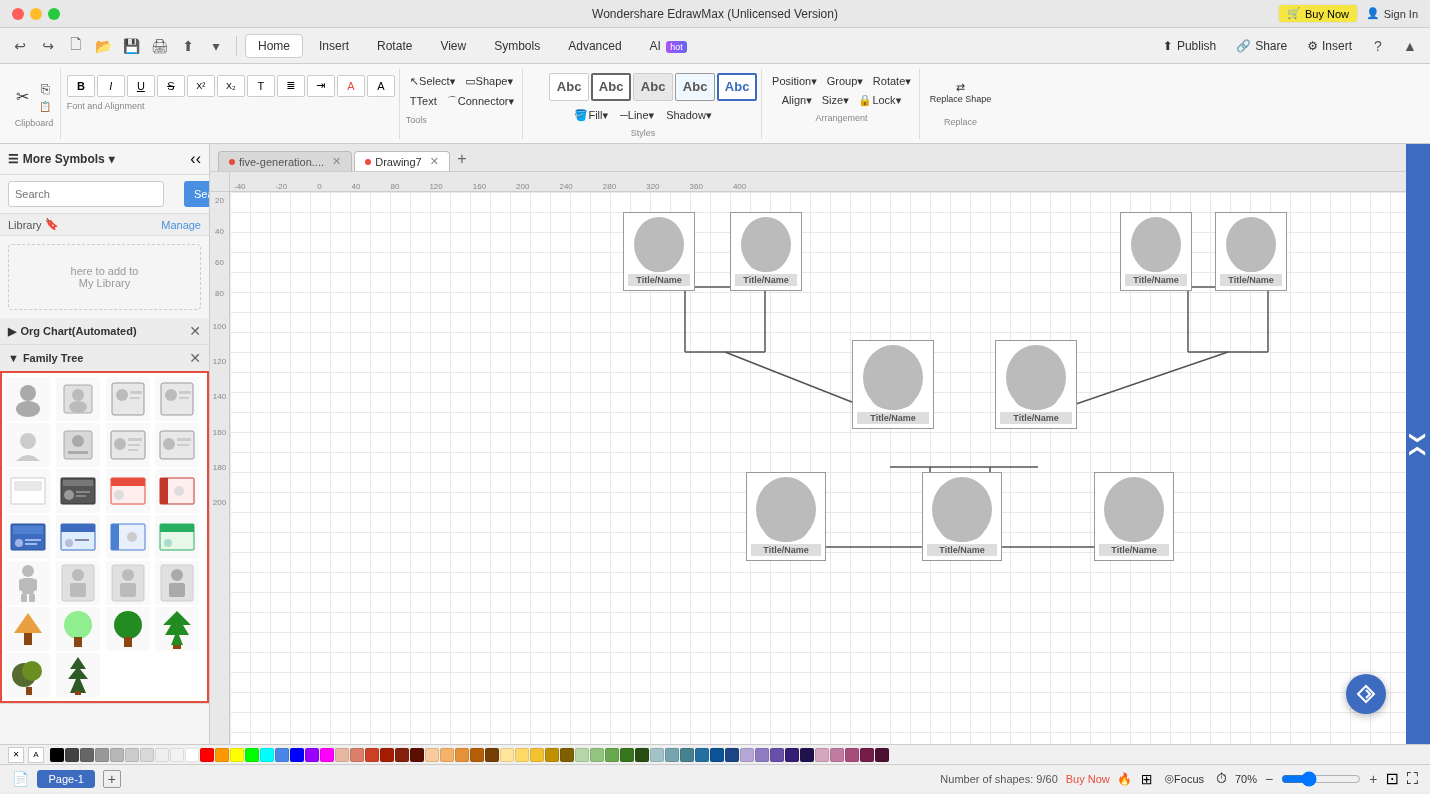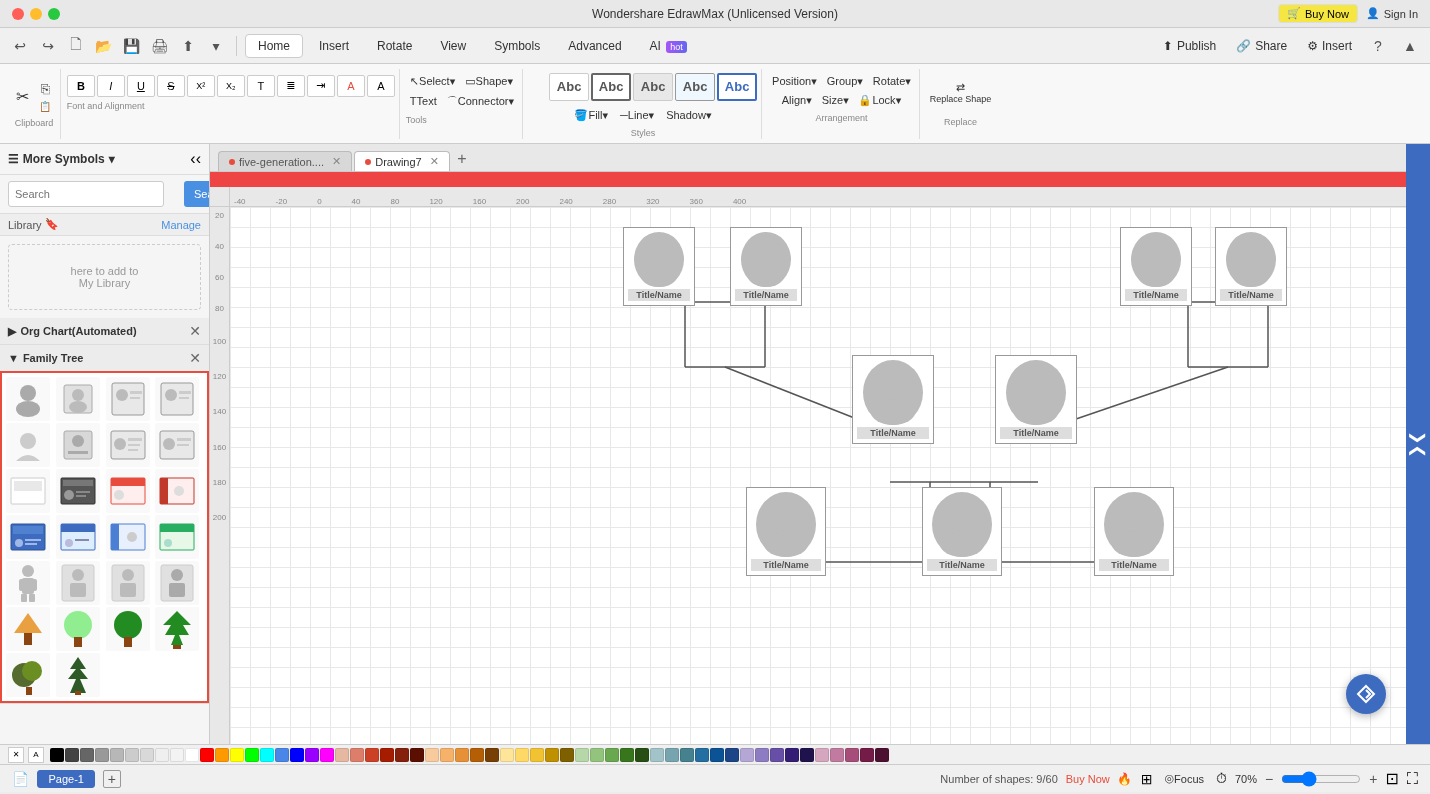--- a/index.html
+++ b/index.html
@@ -237,21 +237,20 @@
       background: #f9f9f9;
     }
 
     
     #canvas-area {
       flex: 1;
       display: flex;
       flex-direction: column;
       overflow: hidden;
       background: #ef4444;
-      gap: 15px;
     }
 
     
     #tabs-bar {
       height: 28px;
       background: #e8e8e8;
       border-bottom: 1px solid #ccc;
       display: flex;
       align-items: flex-end;
       padding: 0 8px;

